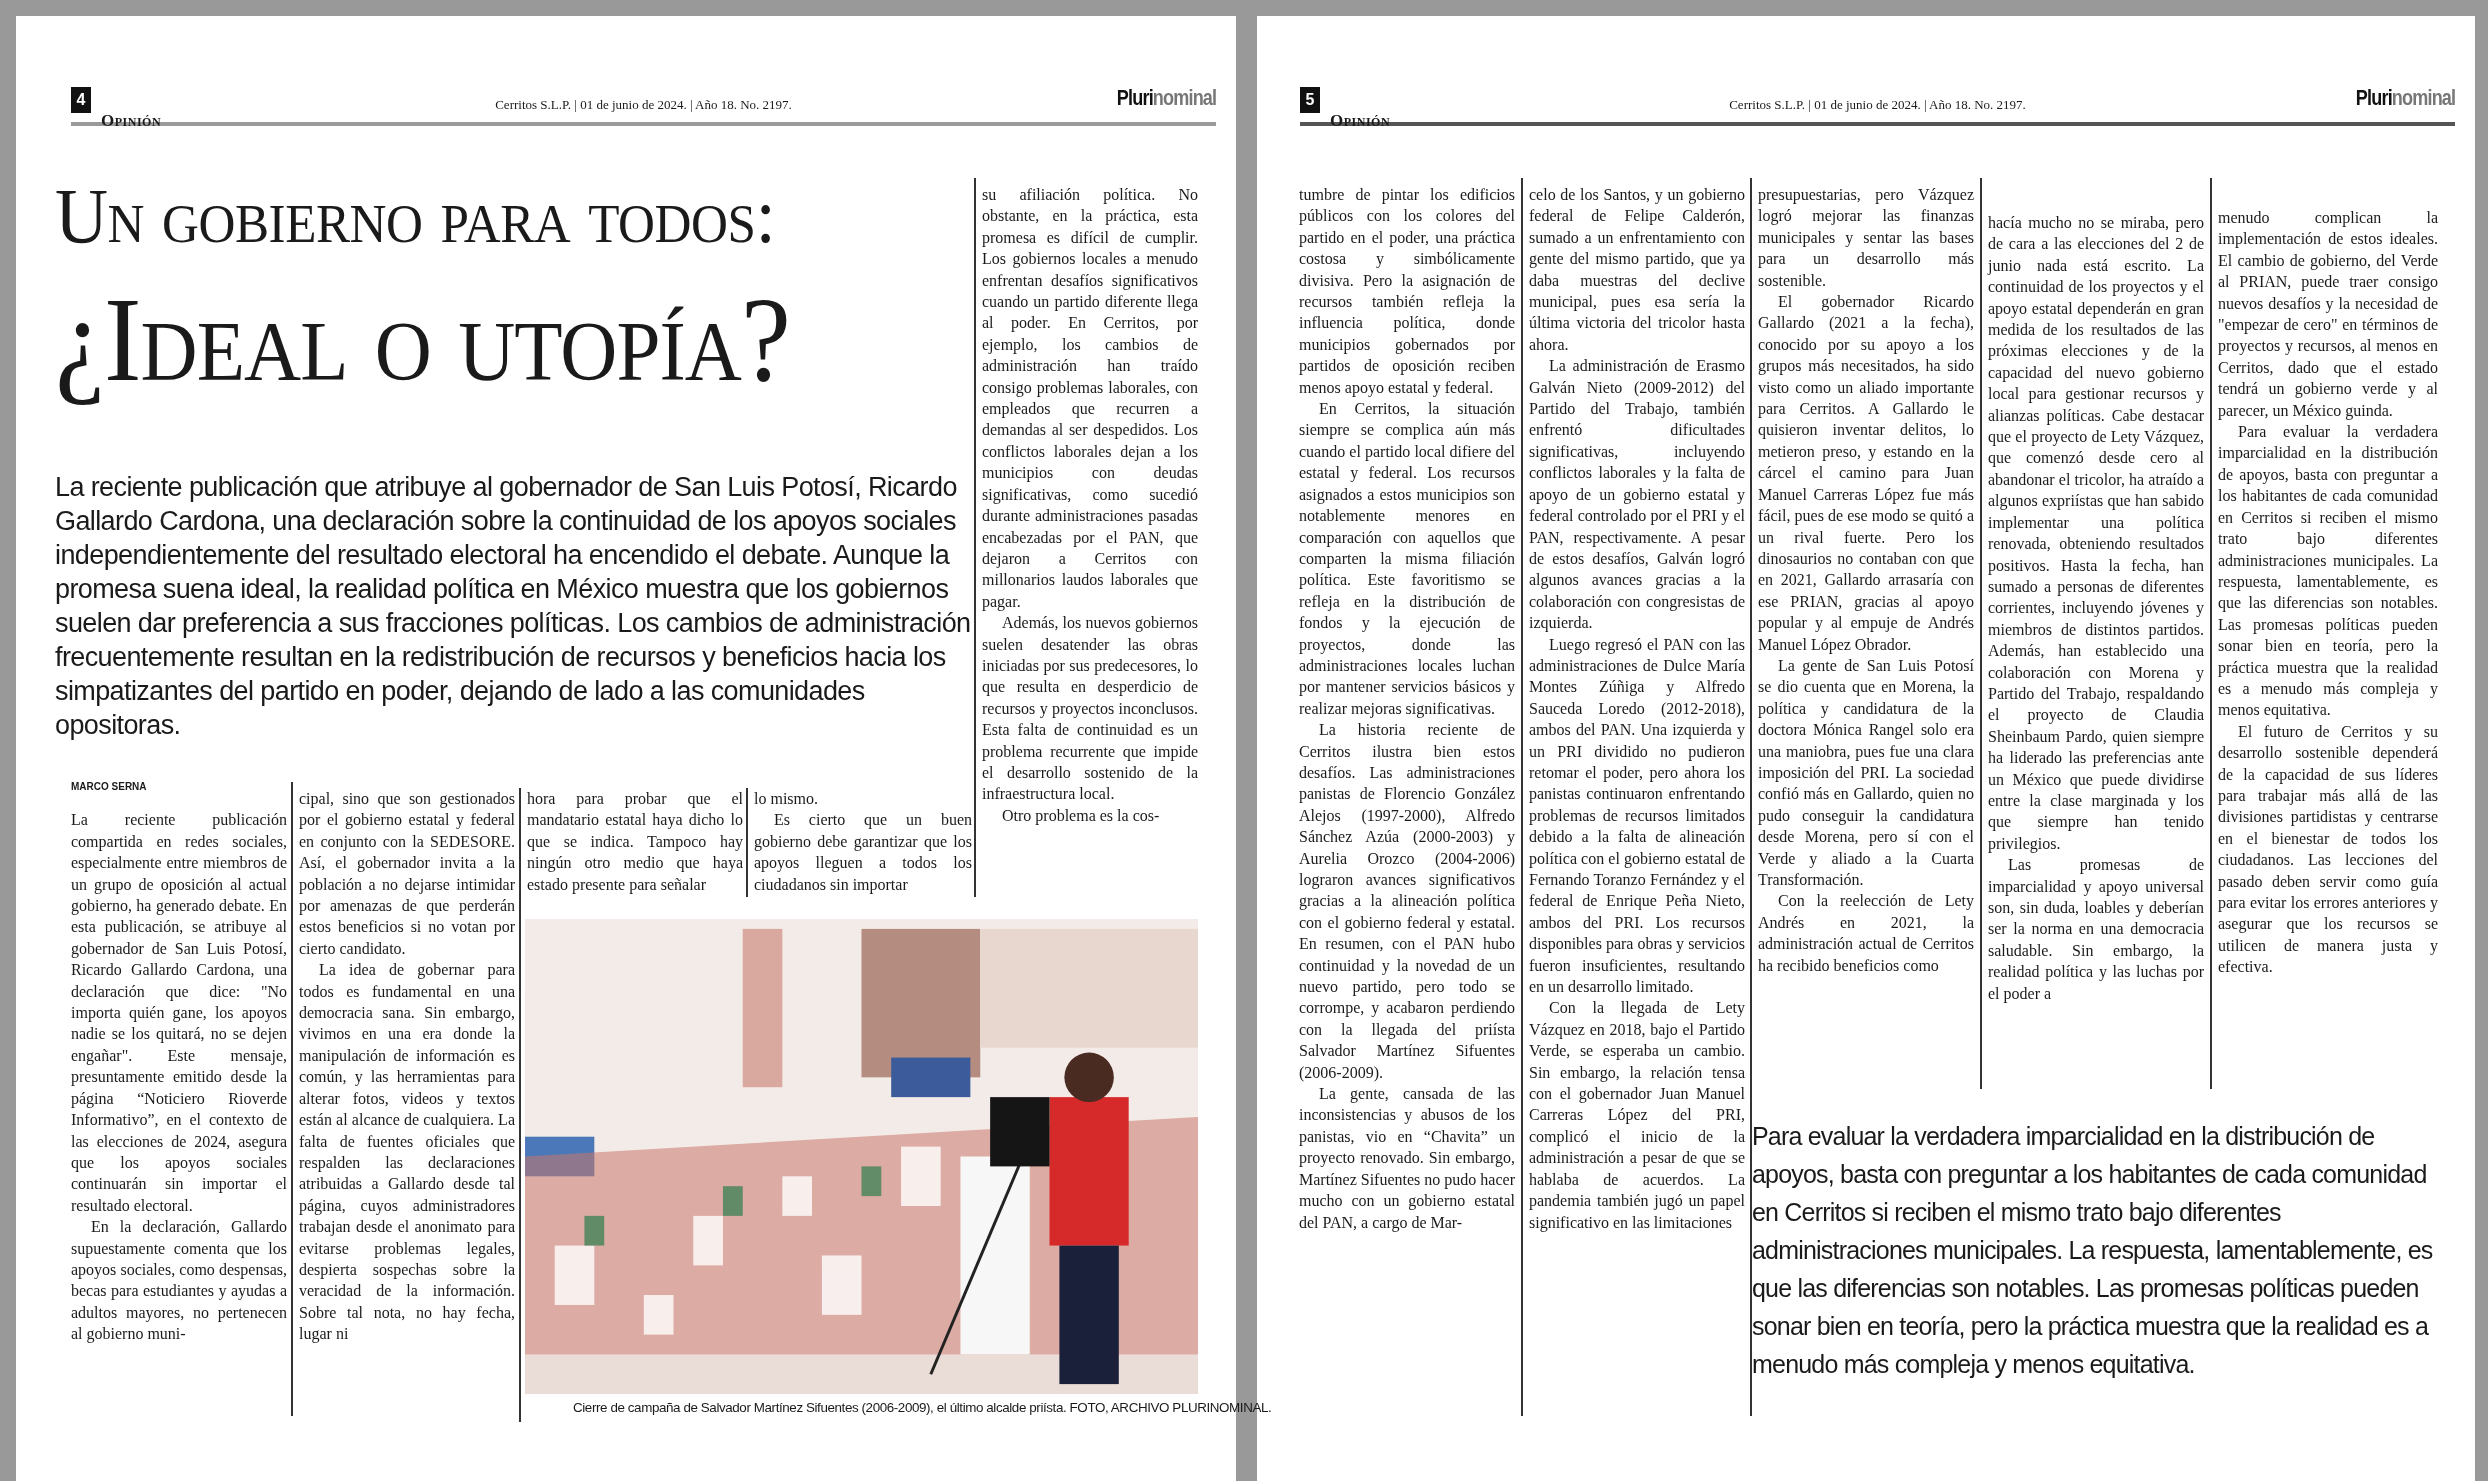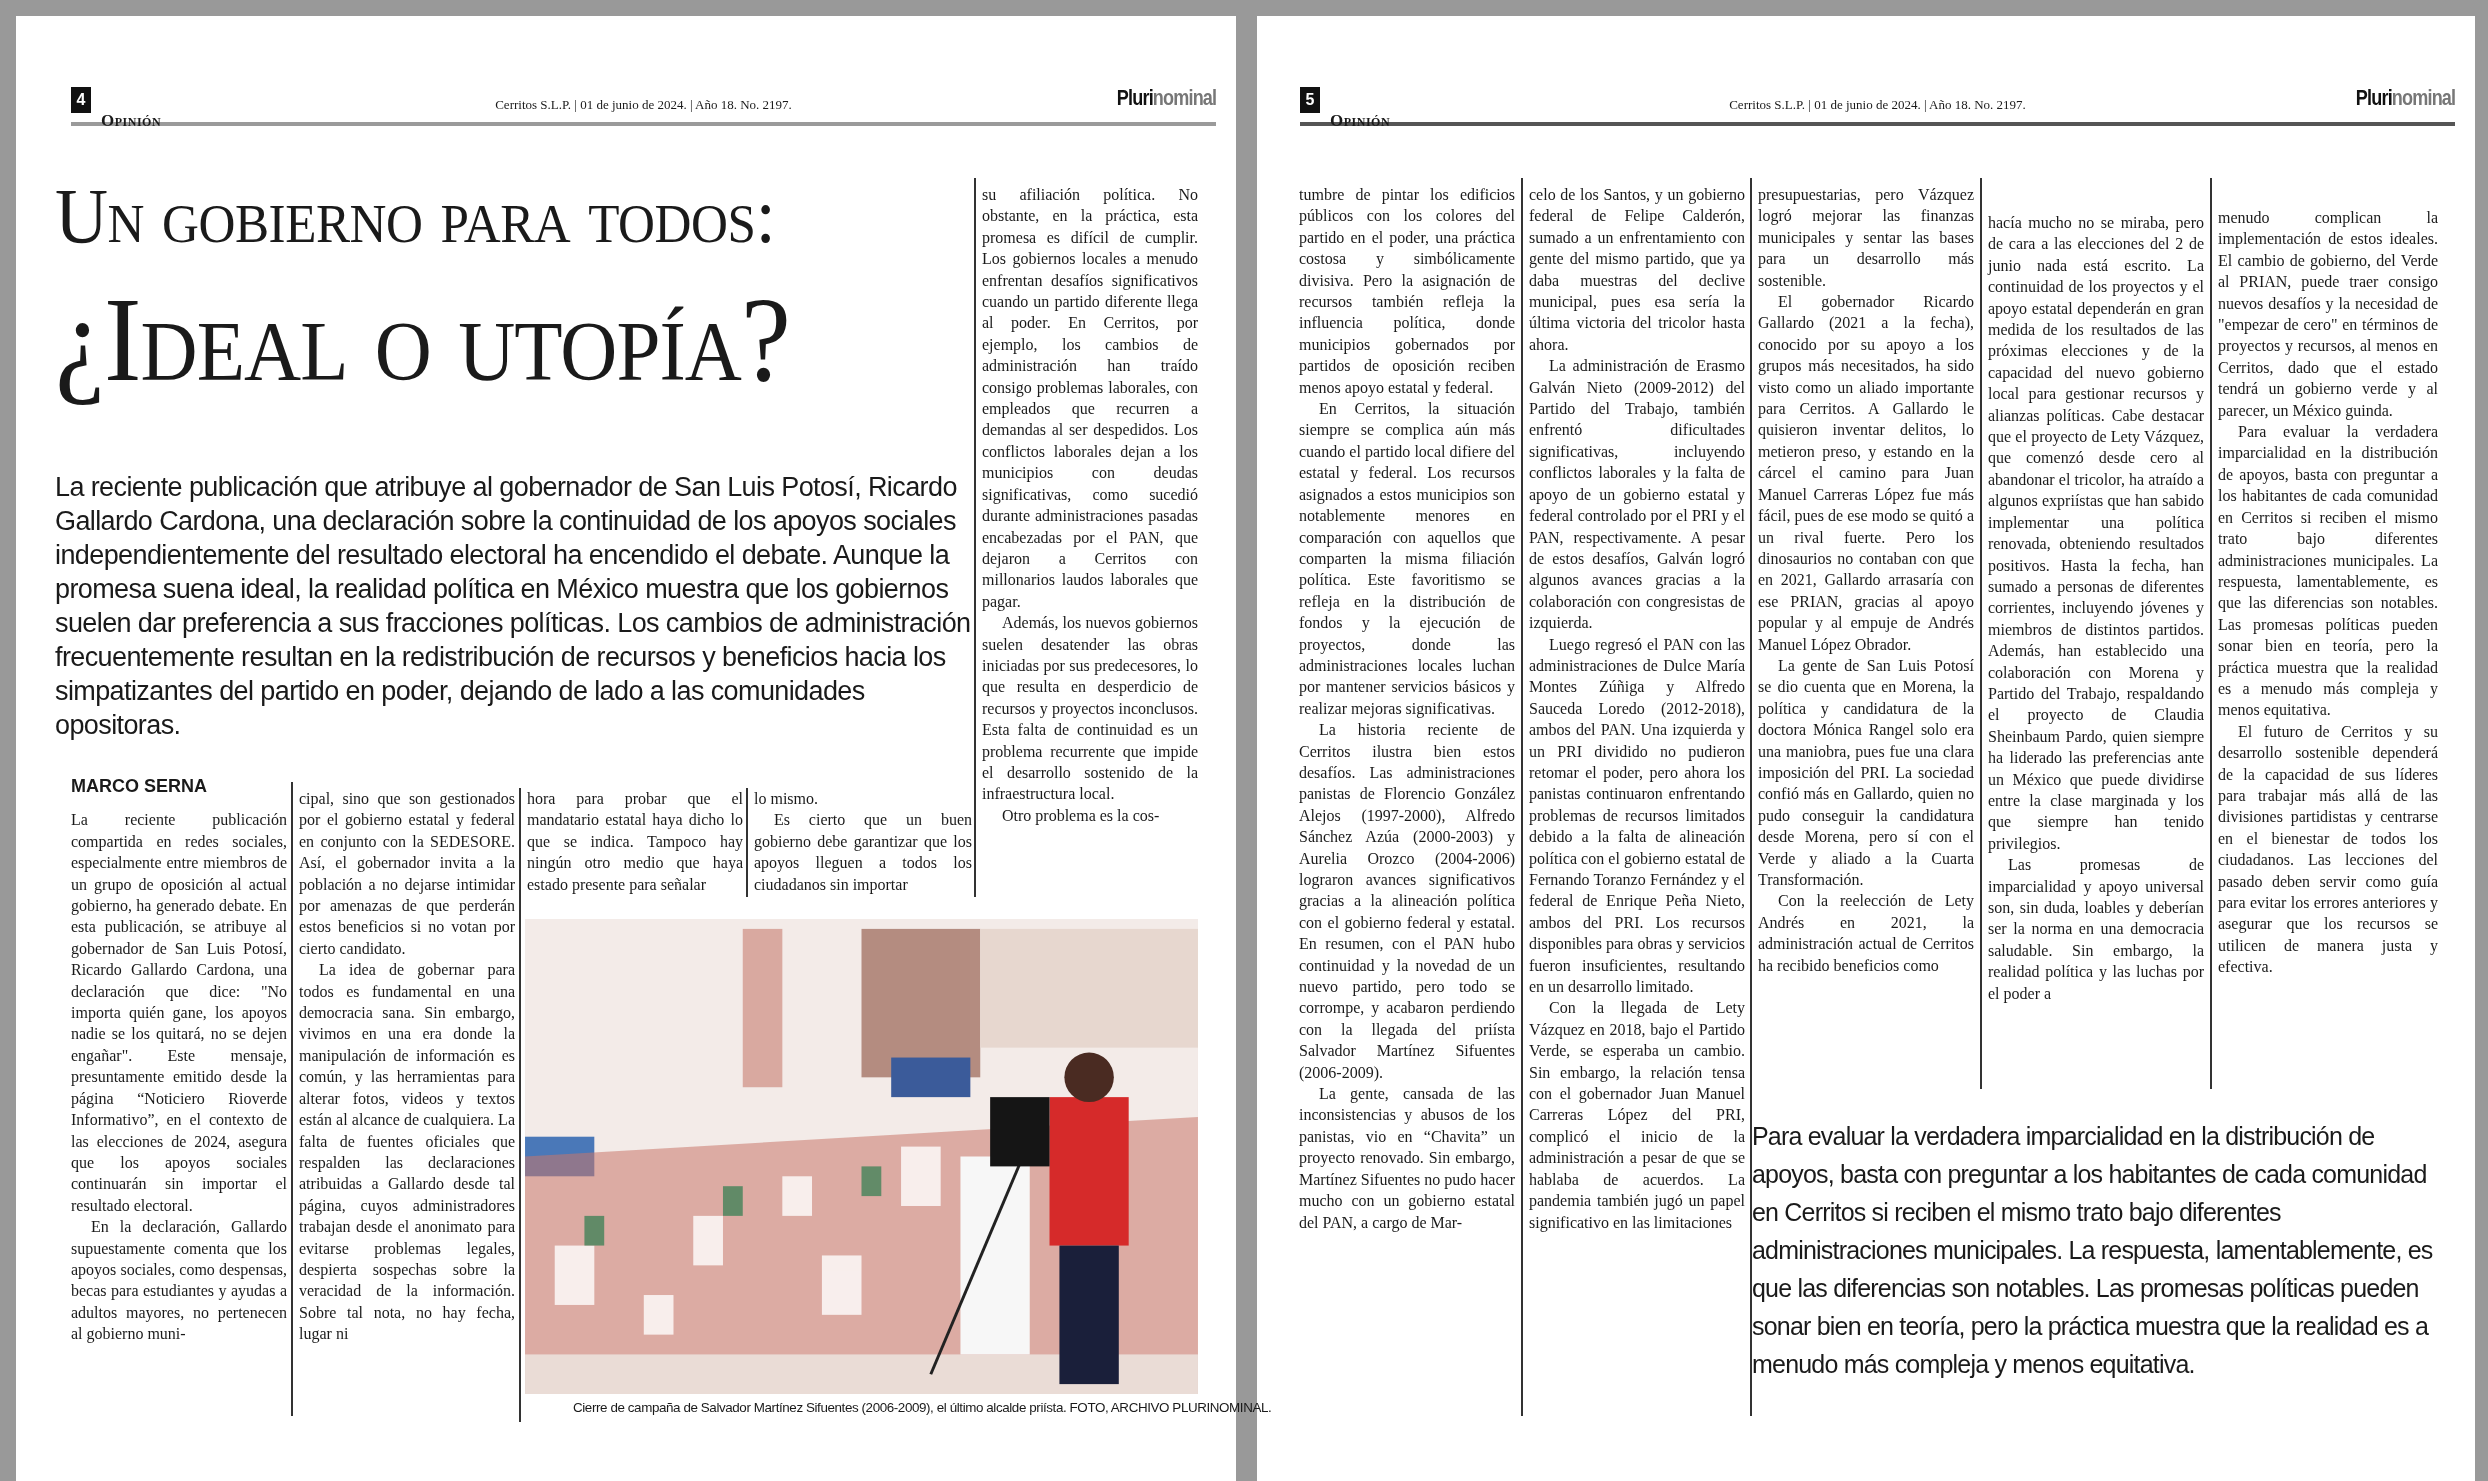--- a/index.html
+++ b/index.html
@@ -15,21 +15,21 @@
   .brand{position:absolute;right:0;top:14px;font-family:"Liberation Sans",sans-serif;font-weight:bold;font-size:22px;letter-spacing:-1px;transform:scaleX(0.82);transform-origin:right center;}
   .brand .b1{color:#111;} .brand .b2{color:#777;}
   .headline{position:absolute;left:55px;top:176px;width:911px;font-variant:small-caps;font-weight:normal;line-height:1;}
   .h1{font-size:79px;letter-spacing:-0.5px;white-space:nowrap;transform:scaleX(0.93);transform-origin:left;}
   .h2{font-size:121px;margin-top:24px;letter-spacing:-1px;white-space:nowrap;transform:scaleX(0.93);transform-origin:left;}
   .lede{position:absolute;left:55px;top:470px;width:916px;font-family:"Liberation Sans",sans-serif;font-size:27px;line-height:34px;letter-spacing:-0.6px;}
   .col{position:absolute;font-size:16px;line-height:21.4px;text-align:justify;hyphens:auto;}
   .col p{margin:0;text-indent:0;}
   .col p.ind{text-indent:20px;}
   .rule{position:absolute;width:2px;background:#333;}
-  .byline{font-family:"Liberation Sans",sans-serif;font-weight:bold;font-size:18px;margin-bottom:12px;}
+  .byline{font-family:"Liberation Sans",sans-serif;font-weight:bold;font-size:10px;margin-bottom:12px;}
   .photo{position:absolute;left:525px;top:919px;width:673px;height:475px;overflow:hidden;background:linear-gradient(180deg,#f7f1ee 0%,#ede0dc 30%,#d8b9b3 45%,#c46f64 60%,#e8d6d0 80%,#f2eae6 100%);}
   .caption{position:absolute;left:525px;top:1400px;width:683px;font-family:"Liberation Sans",sans-serif;font-size:13.4px;letter-spacing:-0.4px;white-space:nowrap;margin-left:48px;}
   .pullquote{position:absolute;left:1752px;top:1117px;width:693px;font-family:"Liberation Sans",sans-serif;font-size:25px;line-height:38px;letter-spacing:-0.8px;}
 </style>
 </head>
 <body>
 
 <div class="page" id="page-left">
   <div class="header">
     <div class="pnum">4</div>

